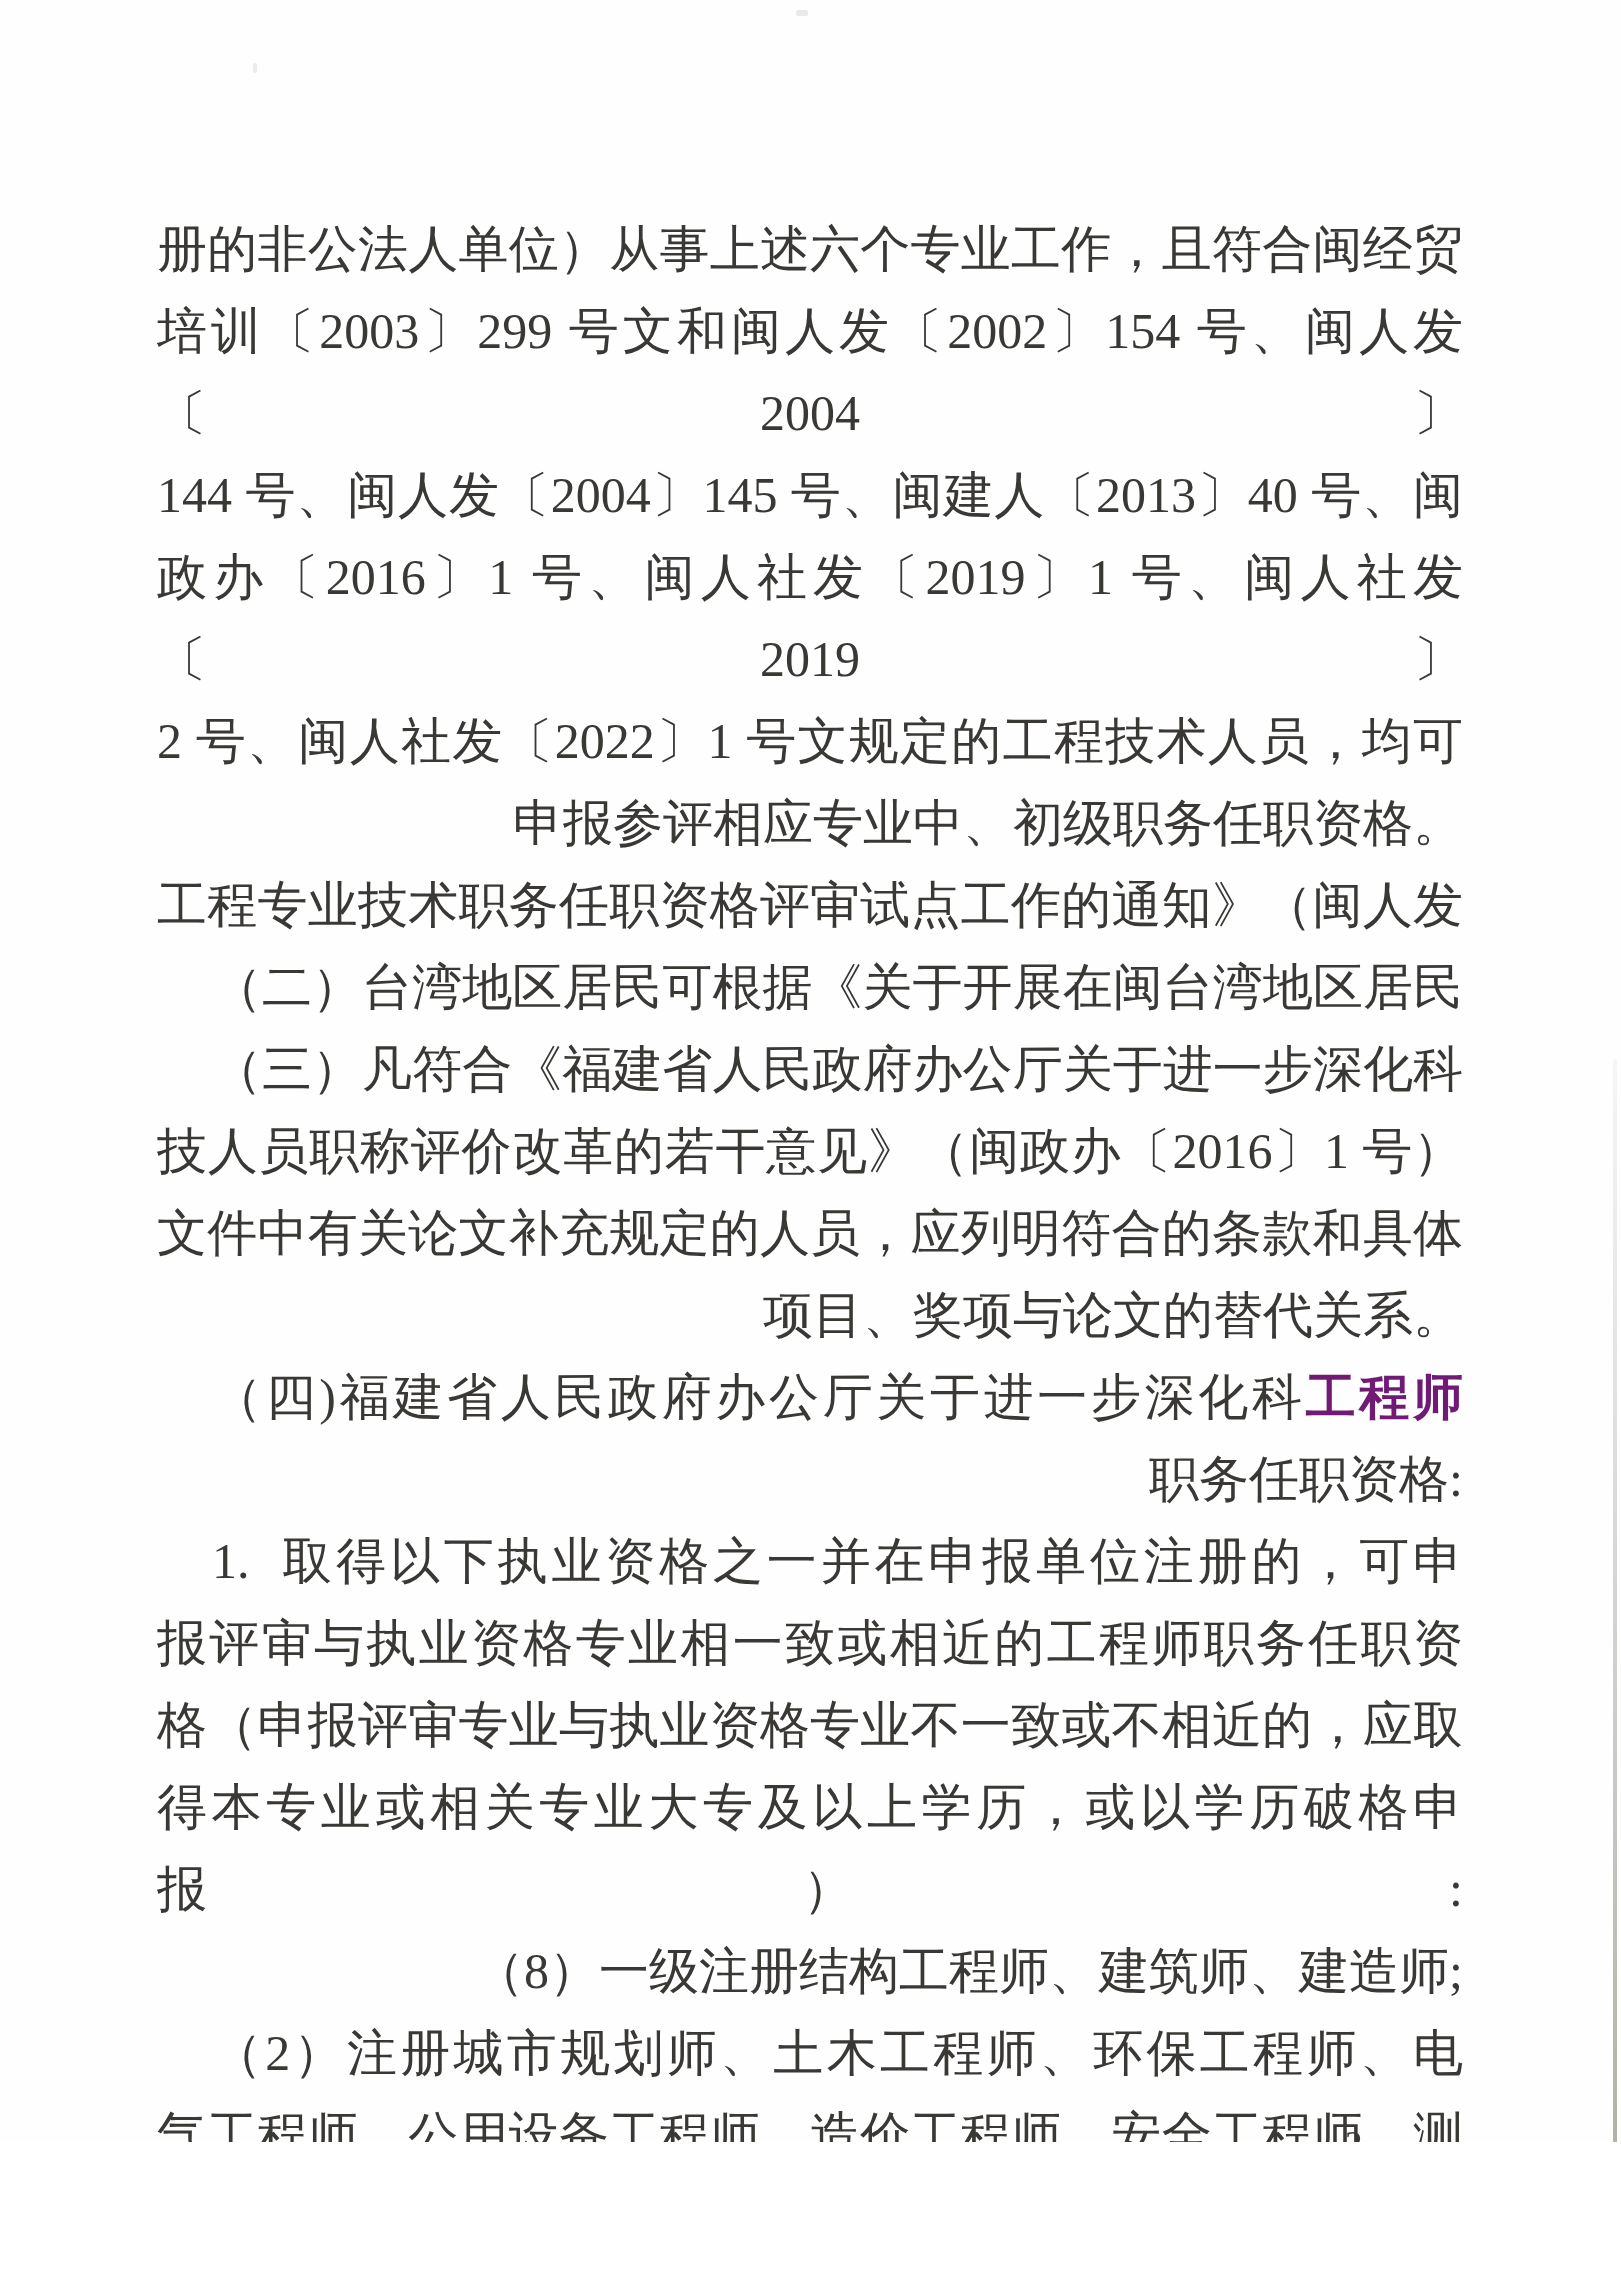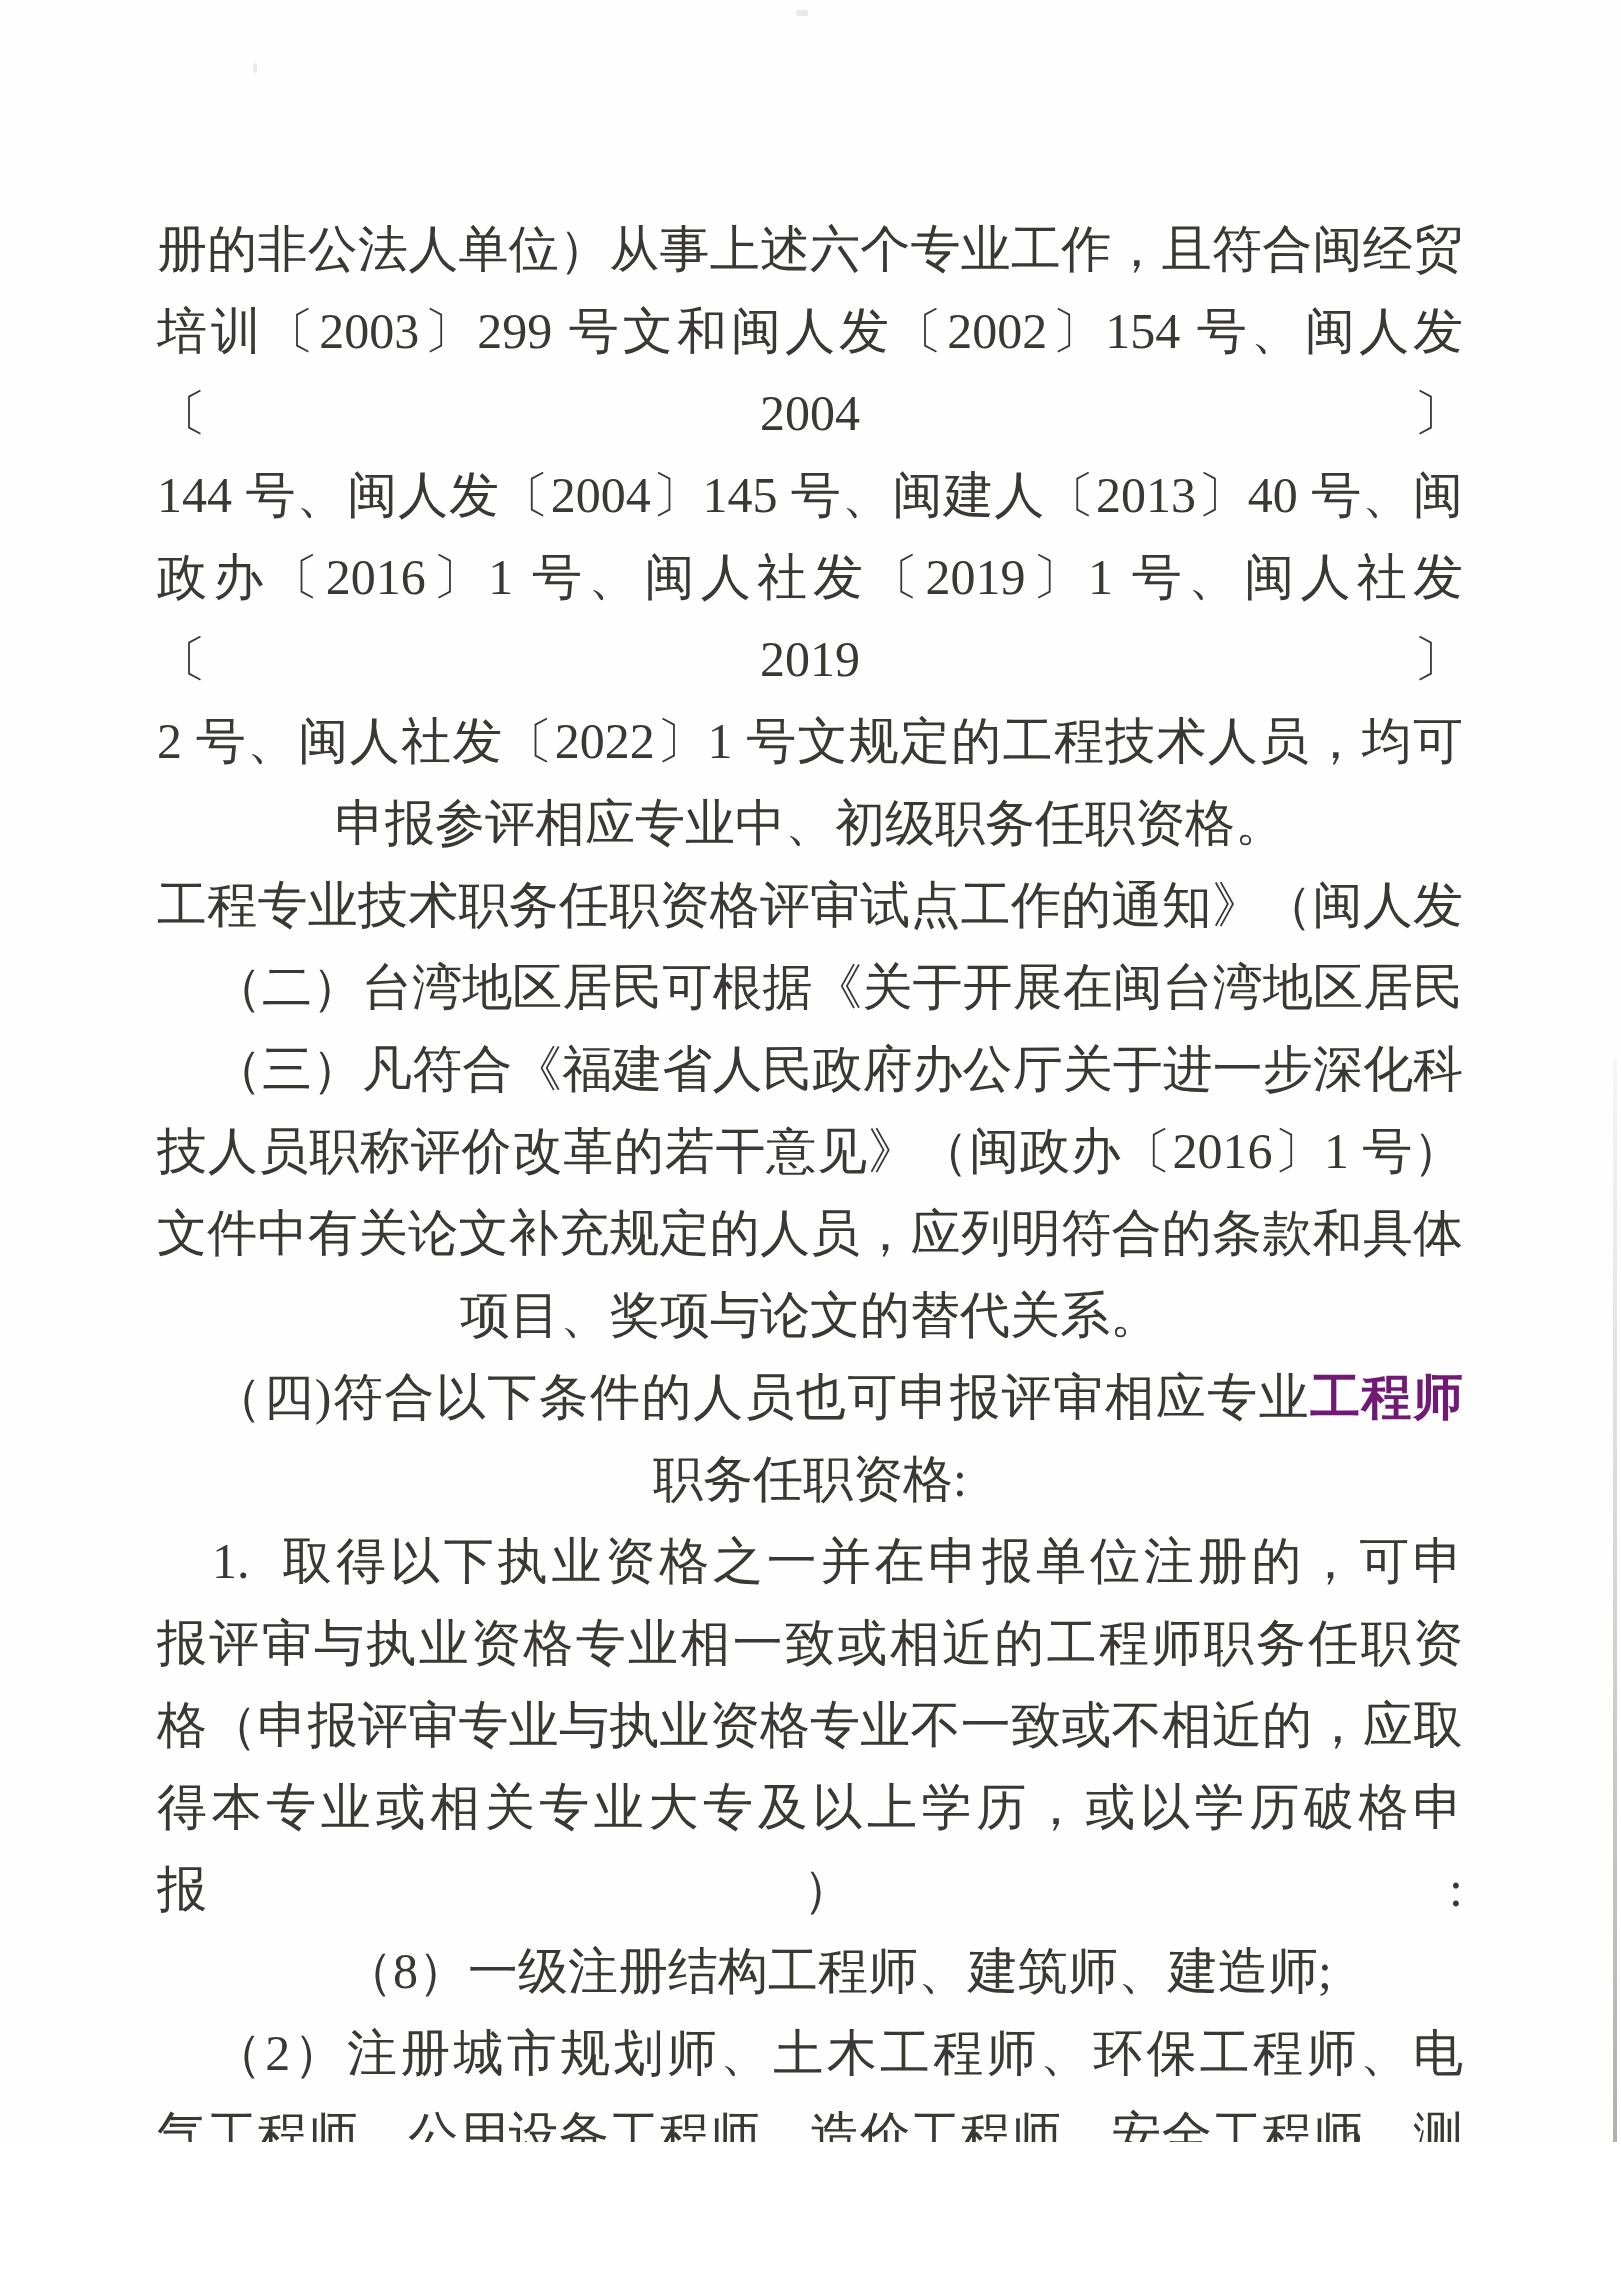--- a/index.html
+++ b/index.html
@@ -20,21 +20,21 @@
     left: 157px;
     top: 208px;
     width: 1306px;
   }
   .ln {
     margin: 0;
     padding: 0;
     font-size: 50px;
     line-height: 82px;
     color: #3a3835;
-    text-align: center;
+    text-align: right;
     white-space: pre-wrap;
     letter-spacing: 0px;
   }
   .fill {
     text-align: justify;
     text-align-last: justify;
   }
   .ind {
     text-indent: 55px;
   }
@@ -86,21 +86,21 @@
     <p class="ln fill">144 号、闽人发〔2004〕145 号、闽建人〔2013〕40 号、闽</p>
     <p class="ln fill">政办〔2016〕1 号、闽人社发〔2019〕1 号、闽人社发〔2019〕</p>
     <p class="ln fill">2 号、闽人社发〔2022〕1 号文规定的工程技术人员，均可</p>
     <p class="ln">申报参评相应专业中、初级职务任职资格。</p>
     <p class="ln fill">工程专业技术职务任职资格评审试点工作的通知》（闽人发</p>
     <p class="ln fill ind">（二）台湾地区居民可根据《关于开展在闽台湾地区居民</p>
     <p class="ln fill ind">（三）凡符合《福建省人民政府办公厅关于进一步深化科</p>
     <p class="ln fill">技人员职称评价改革的若干意见》（闽政办〔2016〕1 号）</p>
     <p class="ln fill">文件中有关论文补充规定的人员，应列明符合的条款和具体</p>
     <p class="ln">项目、奖项与论文的替代关系。</p>
-    <p class="ln fill ind"><span>（四)符合以下条件的人员也可申报评审相应专业</span><span class="bold">工程师</span></p>
+    <p class="ln fill ind"><span>（四)福建省人民政府办公厅关于进一步深化科</span><span class="bold">工程师</span></p>
     <p class="ln">职务任职资格:</p>
     <p class="ln fill ind">1.  取得以下执业资格之一并在申报单位注册的，可申</p>
     <p class="ln fill">报评审与执业资格专业相一致或相近的工程师职务任职资</p>
     <p class="ln fill">格（申报评审专业与执业资格专业不一致或不相近的，应取</p>
     <p class="ln fill">得本专业或相关专业大专及以上学历，或以学历破格申报）:</p>
     <p class="ln ind">（8）一级注册结构工程师、建筑师、建造师;</p>
     <p class="ln fill ind">（2）注册城市规划师、土木工程师、环保工程师、电</p>
     <p class="ln fill">气工程师、公用设备工程师、造价工程师、安全工程师、测</p>
     <p class="ln">绘师;</p>
   </div>

